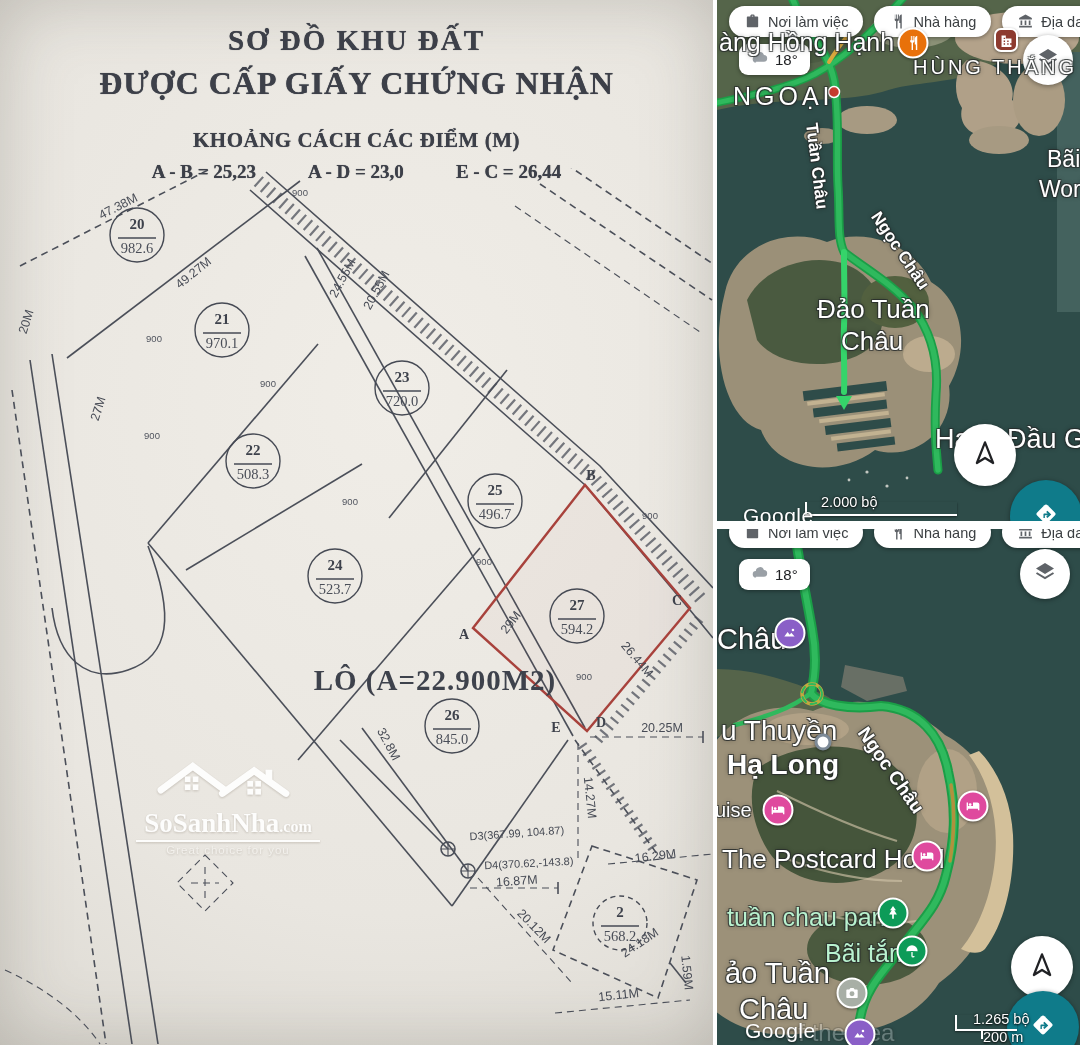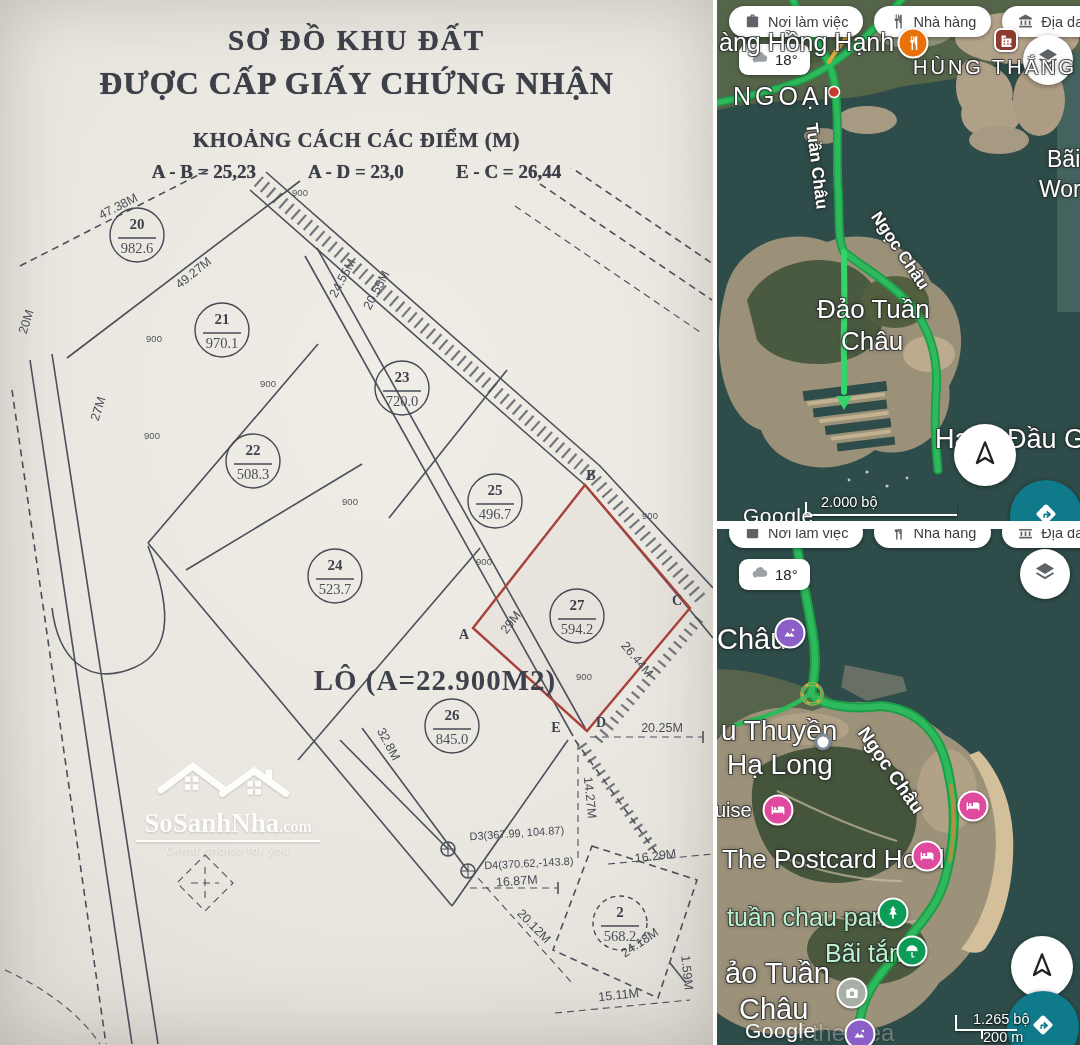--- a/index.html
+++ b/index.html
@@ -438,21 +438,21 @@
     <div class="round-btn layers-btn" style="left:303px;top:20px">
       <span><svg viewBox="0 0 24 24">
             <path fill="#5f6368" d="M12 3l9 5.5L12 14 3 8.5 12 3z"></path>
             <path fill="none" stroke="#5f6368" stroke-width="2" d="M3.5 13L12 18.2 20.5 13"></path>
           </svg></span>
     </div>
     <div class="labels">
         <div class="mlabel " style="left: 0px; top: 94px; font-size: 29px; letter-spacing: 0px;">Châu</div>
         <div class="mlabel road" style="left: 154px; top: 194px; font-size: 19px; letter-spacing: 0px; transform: rotate(55deg); transform-origin: left top;">Ngọc Châu</div>
         <div class="mlabel " style="left: 4px; top: 186px; font-size: 28px; letter-spacing: 0px;">u Thuyền</div>
-        <div class="mlabel " style="left: 10px; top: 220px; font-size: 28px; letter-spacing: 0px;">Hạ Long</div>
+        <div class="mlabel " style="left: 10px; top: 220px; font-size: 28px; letter-spacing: 0px; font-weight: bold;">Hạ Long</div>
         <div class="mlabel " style="left: -2px; top: 270px; font-size: 20px; letter-spacing: 0px;">uise</div>
         <div class="mlabel " style="left: 5px; top: 315px; font-size: 26px; letter-spacing: 0px;">The Postcard Hotel</div>
         <div class="mlabel park" style="left: 10px; top: 374px; font-size: 25px; letter-spacing: 0px;">tuần chau park</div>
         <div class="mlabel park" style="left: 108px; top: 410px; font-size: 25px; letter-spacing: 0px;">Bãi tắm</div>
         <div class="mlabel " style="left: 8px; top: 428px; font-size: 29px; letter-spacing: 0px;">ảo Tuần</div>
         <div class="mlabel " style="left: 22px; top: 464px; font-size: 29px; letter-spacing: 0px;">Châu</div>
         <div class="mlabel ghost" style="left: 68px; top: 490px; font-size: 24px; letter-spacing: 0px;">of the Sea</div>
       </div>
     <div class="markers">
         <div class="mk mk-attraction" style="left: 73px; top: 104px;">

